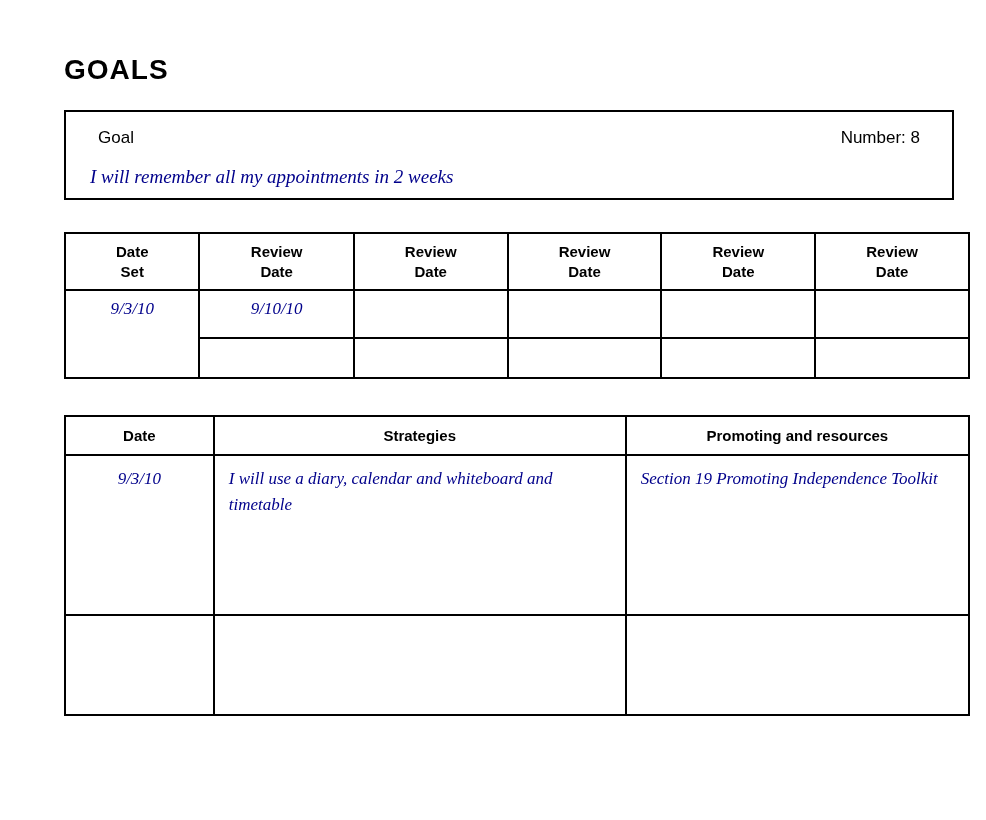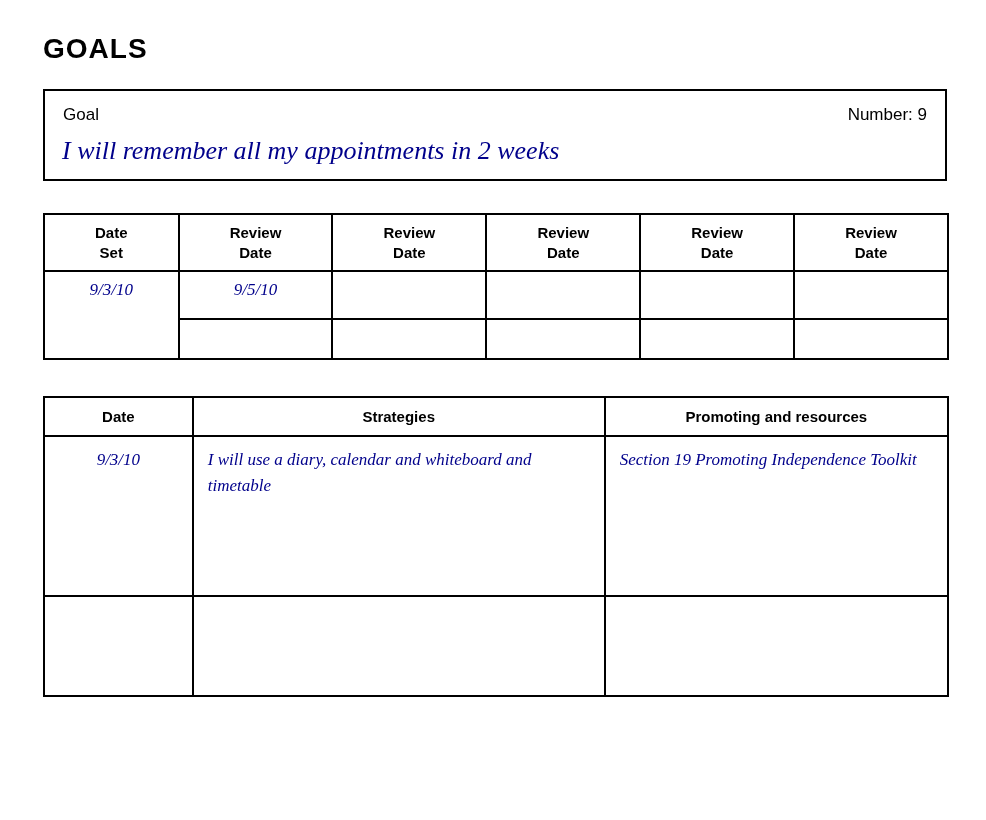--- a/index.html
+++ b/index.html
@@ -1,16 +1,16 @@
 <!DOCTYPE html>
 <html><head>
   <meta charset="utf-8">
   <style>
     * {
-      margin: 1px;
+      margin: 8px;
       padding: 0;
       box-sizing: border-box;
     }
 
     body {
       background: white;
       font-family: Arial, sans-serif;
       padding: 30px 40px;
       width: 986px;
       min-height: 820px;
@@ -21,36 +21,36 @@
       font-weight: bold;
       margin-bottom: 24px;
       color: #000;
       letter-spacing: 1px;
     }
 
     
     .goal-box {
       border: 2px solid #000;
       margin-bottom: 32px;
-      padding: 12px 16px;
+      padding: 0 16px;
       min-height: 90px;
     }
 
     .goal-header {
       display: flex;
       justify-content: space-between;
       margin-bottom: 10px;
       font-size: 17px;
       color: #000;
     }
 
     .goal-text {
       font-family: 'Comic Sans MS', 'Chalkboard SE', cursive;
       color: #00008B;
-      font-size: 26px;
+      font-size: 19px;
       font-style: italic;
     }
 
     
     .review-table {
       width: 100%;
       border-collapse: collapse;
       margin-bottom: 36px;
     }
 
@@ -141,40 +141,40 @@
     }
   </style>
 </head>
 <body>
 
 <h1 class="page-title">GOALS</h1>
 
 <div class="goal-box">
   <div class="goal-header">
     <span>Goal</span>
-    <span>Number: 9</span>
+    <span>Number: 8</span>
   </div>
   <div class="goal-text">I will remember all my appointments in 2 weeks</div>
 </div>
 
 <table class="review-table">
   <thead>
     <tr>
       <th>Date<br>Set</th>
       <th>Review<br>Date</th>
       <th>Review<br>Date</th>
       <th>Review<br>Date</th>
       <th>Review<br>Date</th>
       <th>Review<br>Date</th>
     </tr>
   </thead>
   <tbody>
     <tr>
       <td class="handwritten" rowspan="2">9/3/10</td>
-      <td class="handwritten">9/5/10</td>
+      <td class="handwritten">9/10/10</td>
       <td></td>
       <td></td>
       <td></td>
       <td></td>
     </tr>
     <tr class="extra-row">
       <td></td>
       <td></td>
       <td></td>
       <td></td>

